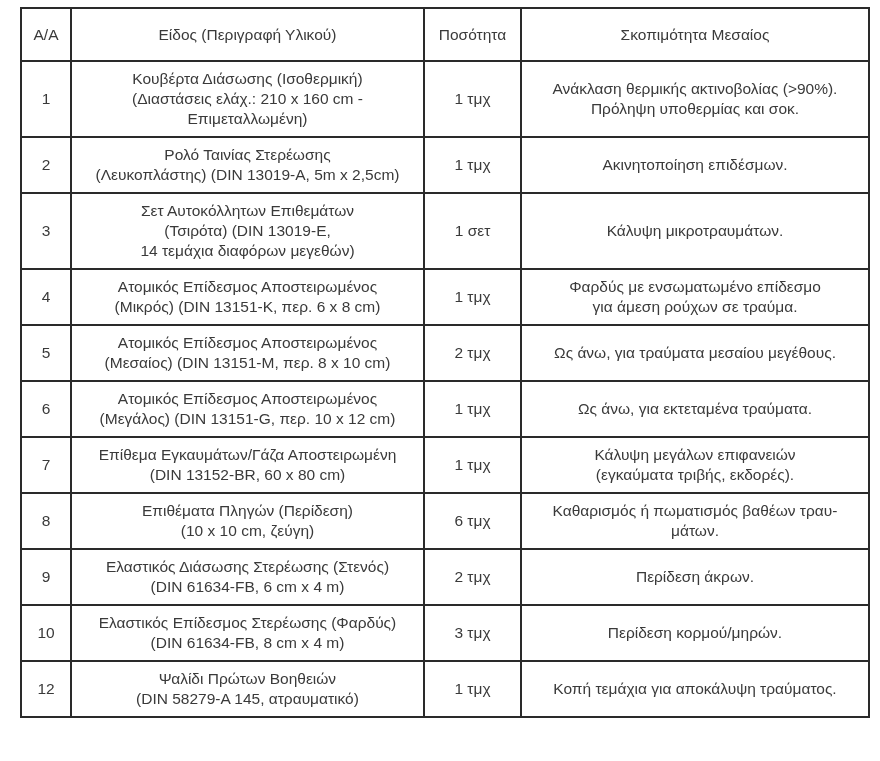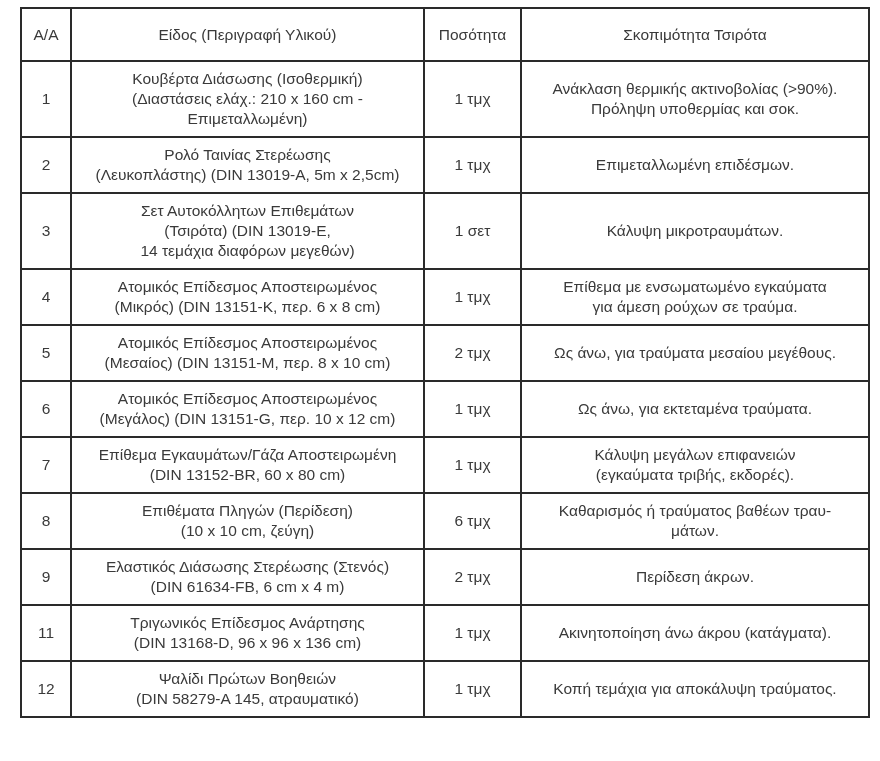--- a/index.html
+++ b/index.html
@@ -49,21 +49,21 @@
       <col class="c-num">
         <col class="c-item">
         <col class="c-qty">
         <col class="c-use">
     </colgroup>
     <thead>
       <tr>
         <th>Α/Α</th>
         <th>Είδος (Περιγραφή Υλικού)</th>
         <th>Ποσότητα</th>
-        <th>Σκοπιμότητα Τσιρότα</th>
+        <th>Σκοπιμότητα Μεσαίος</th>
       </tr>
     </thead>
     <tbody id="table-body">
         <tr>
           <td>1</td>
           <td>
             <div class="cell-line">Κουβέρτα Διάσωσης (Ισοθερμική)</div>
             <div class="cell-line">(Διαστάσεις ελάχ.: 210 x 160 cm -</div>
             <div class="cell-line">Επιμεταλλωμένη)</div>
           </td>
@@ -74,21 +74,21 @@
           </td>
         </tr>
         <tr>
           <td>2</td>
           <td>
             <div class="cell-line">Ρολό Ταινίας Στερέωσης</div>
             <div class="cell-line">(Λευκοπλάστης) (DIN 13019-A, 5m x 2,5cm)</div>
           </td>
           <td>1 τμχ</td>
           <td>
-            <div class="cell-line">Επιμεταλλωμένη επιδέσμων.</div>
+            <div class="cell-line">Ακινητοποίηση επιδέσμων.</div>
           </td>
         </tr>
         <tr>
           <td>3</td>
           <td>
             <div class="cell-line">Σετ Αυτοκόλλητων Επιθεμάτων</div>
             <div class="cell-line">(Τσιρότα) (DIN 13019-E,</div>
             <div class="cell-line">14 τεμάχια διαφόρων μεγεθών)</div>
           </td>
           <td>1 σετ</td>
@@ -97,21 +97,21 @@
           </td>
         </tr>
         <tr>
           <td>4</td>
           <td>
             <div class="cell-line">Ατομικός Επίδεσμος Αποστειρωμένος</div>
             <div class="cell-line">(Μικρός) (DIN 13151-K, περ. 6 x 8 cm)</div>
           </td>
           <td>1 τμχ</td>
           <td>
-            <div class="cell-line">Επίθεμα με ενσωματωμένο εγκαύματα</div>
+            <div class="cell-line">Φαρδύς με ενσωματωμένο επίδεσμο</div>
             <div class="cell-line">για άμεση ρούχων σε τραύμα.</div>
           </td>
         </tr>
         <tr>
           <td>5</td>
           <td>
             <div class="cell-line">Ατομικός Επίδεσμος Αποστειρωμένος</div>
             <div class="cell-line">(Μεσαίος) (DIN 13151-M, περ. 8 x 10 cm)</div>
           </td>
           <td>2 τμχ</td>
@@ -143,44 +143,44 @@
           </td>
         </tr>
         <tr>
           <td>8</td>
           <td>
             <div class="cell-line">Επιθέματα Πληγών (Περίδεση)</div>
             <div class="cell-line">(10 x 10 cm, ζεύγη)</div>
           </td>
           <td>6 τμχ</td>
           <td>
-            <div class="cell-line">Καθαρισμός ή τραύματος βαθέων τραυ-</div>
+            <div class="cell-line">Καθαρισμός ή πωματισμός βαθέων τραυ-</div>
             <div class="cell-line">μάτων.</div>
           </td>
         </tr>
         <tr>
           <td>9</td>
           <td>
             <div class="cell-line">Ελαστικός Διάσωσης Στερέωσης (Στενός)</div>
             <div class="cell-line">(DIN 61634-FB, 6 cm x 4 m)</div>
           </td>
           <td>2 τμχ</td>
           <td>
             <div class="cell-line">Περίδεση άκρων.</div>
           </td>
         </tr>
         <tr>
-          <td>11</td>
+          <td>10</td>
           <td>
-            <div class="cell-line">Τριγωνικός Επίδεσμος Ανάρτησης</div>
-            <div class="cell-line">(DIN 13168-D, 96 x 96 x 136 cm)</div>
+            <div class="cell-line">Ελαστικός Επίδεσμος Στερέωσης (Φαρδύς)</div>
+            <div class="cell-line">(DIN 61634-FB, 8 cm x 4 m)</div>
           </td>
-          <td>1 τμχ</td>
+          <td>3 τμχ</td>
           <td>
-            <div class="cell-line">Ακινητοποίηση άνω άκρου (κατάγματα).</div>
+            <div class="cell-line">Περίδεση κορμού/μηρών.</div>
           </td>
         </tr>
         <tr>
           <td>12</td>
           <td>
             <div class="cell-line">Ψαλίδι Πρώτων Βοηθειών</div>
             <div class="cell-line">(DIN 58279-A 145, ατραυματικό)</div>
           </td>
           <td>1 τμχ</td>
           <td>

